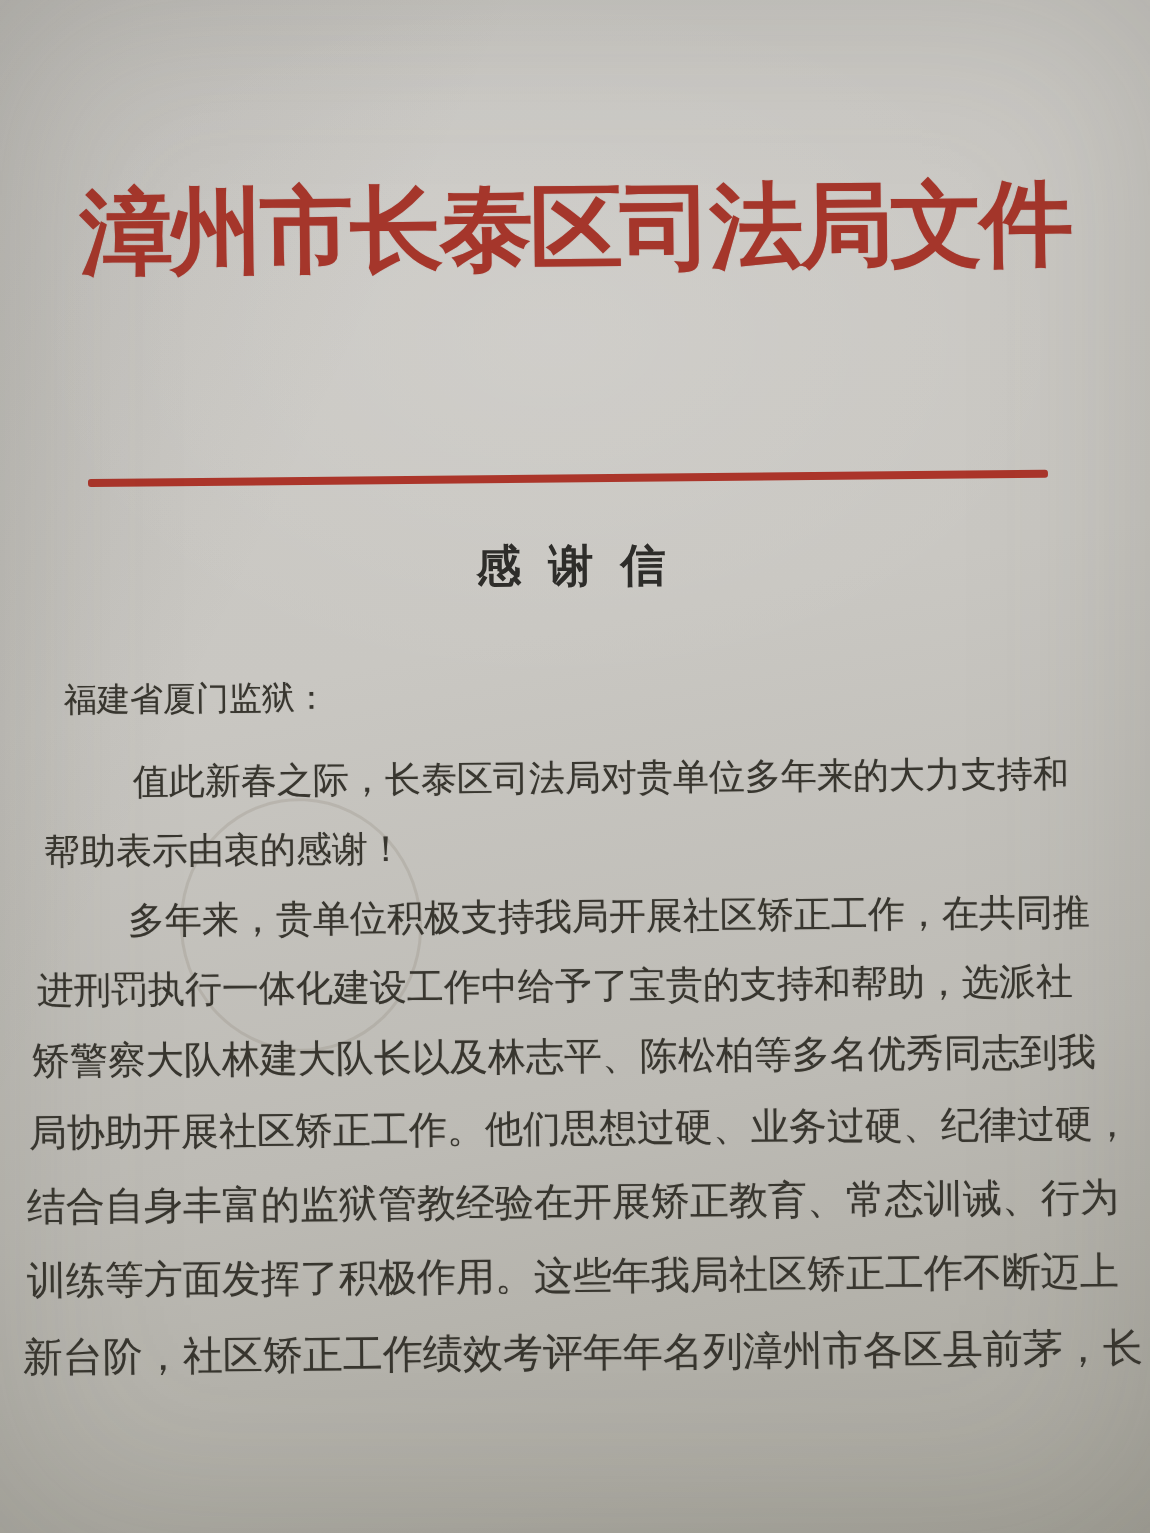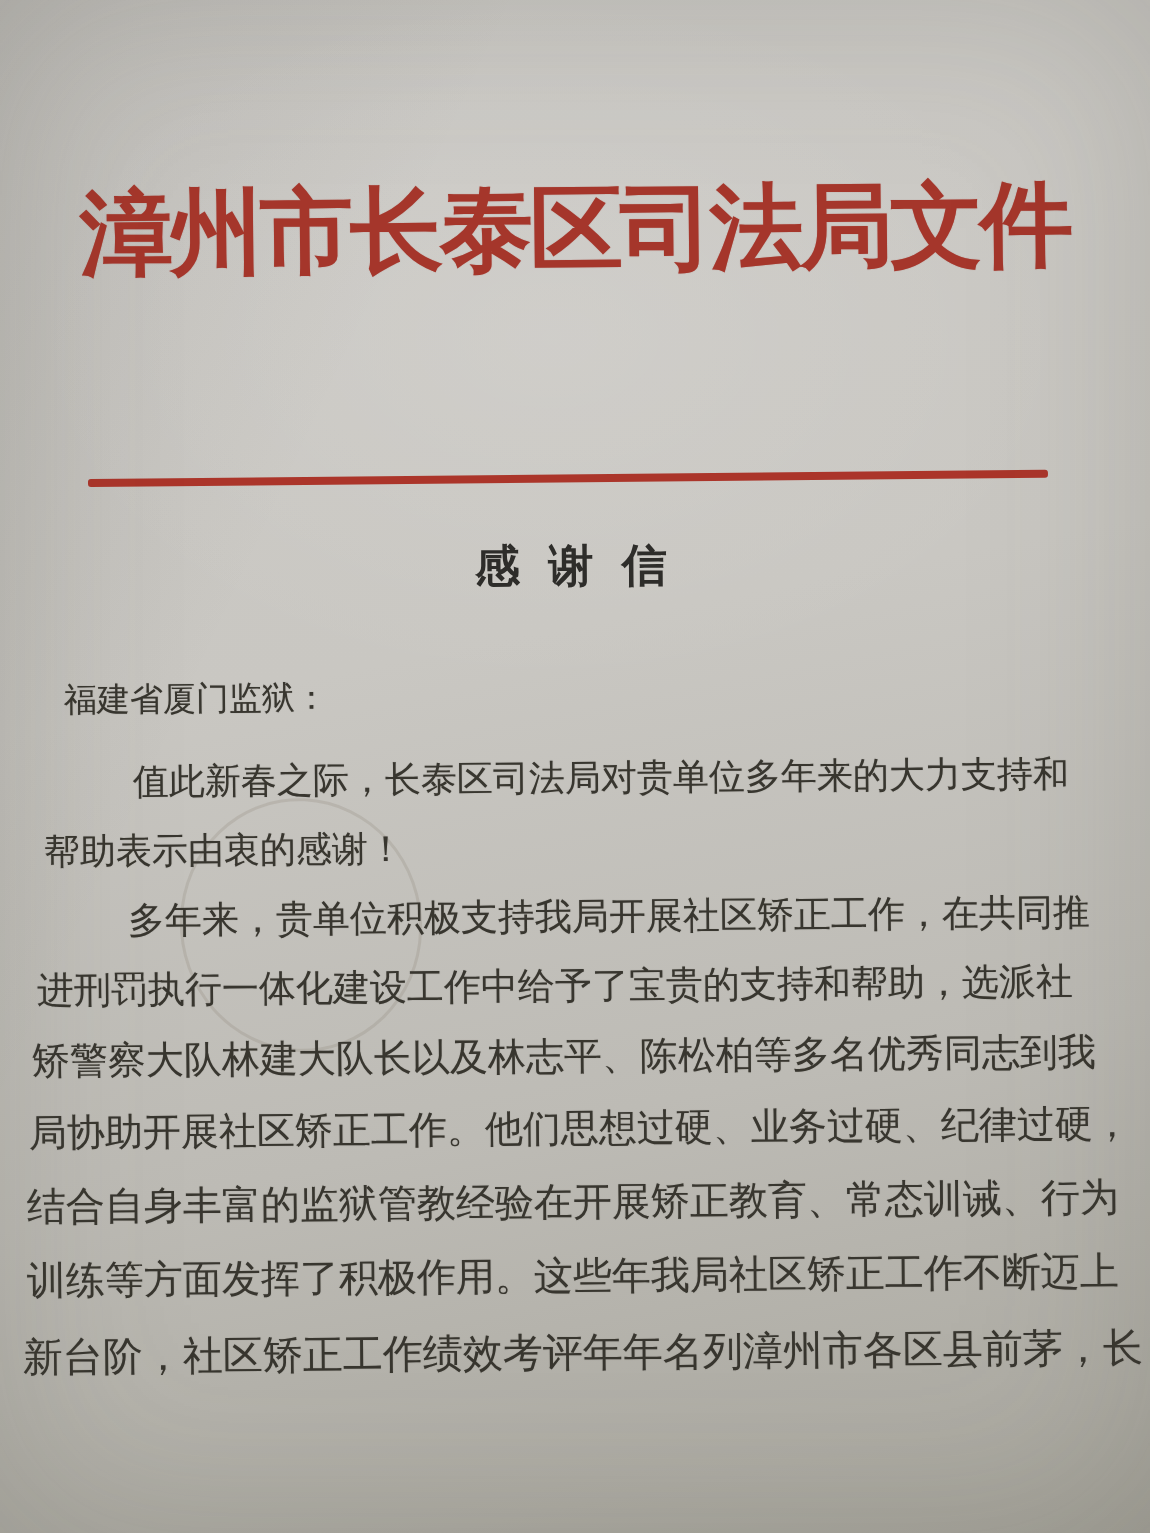--- a/index.html
+++ b/index.html
@@ -5,21 +5,21 @@
   html, body {
     margin: 0;
     padding: 0;
     background: #8a8882;
   }
   .photo {
     position: relative;
     width: 1150px;
     height: 1533px;
     overflow: hidden;
-    font-family: Liberation Sans, sans-serif;
+    font-family: Liberation Serif, serif;
     
     background:
       radial-gradient(ellipse 900px 600px at 48% 22%, rgba(255,255,255,0.10), rgba(255,255,255,0) 60%),
       linear-gradient(115deg, rgba(62,60,54,0.10), rgba(62,60,54,0) 28%),
       linear-gradient(169deg, #cccac6 0%, #c9c7c2 42%, #bdbbb5 70%, #aeaca4 92%, #a7a59c 100%);
   }
   
   .photo::after {
     content: "";
     position: absolute;

